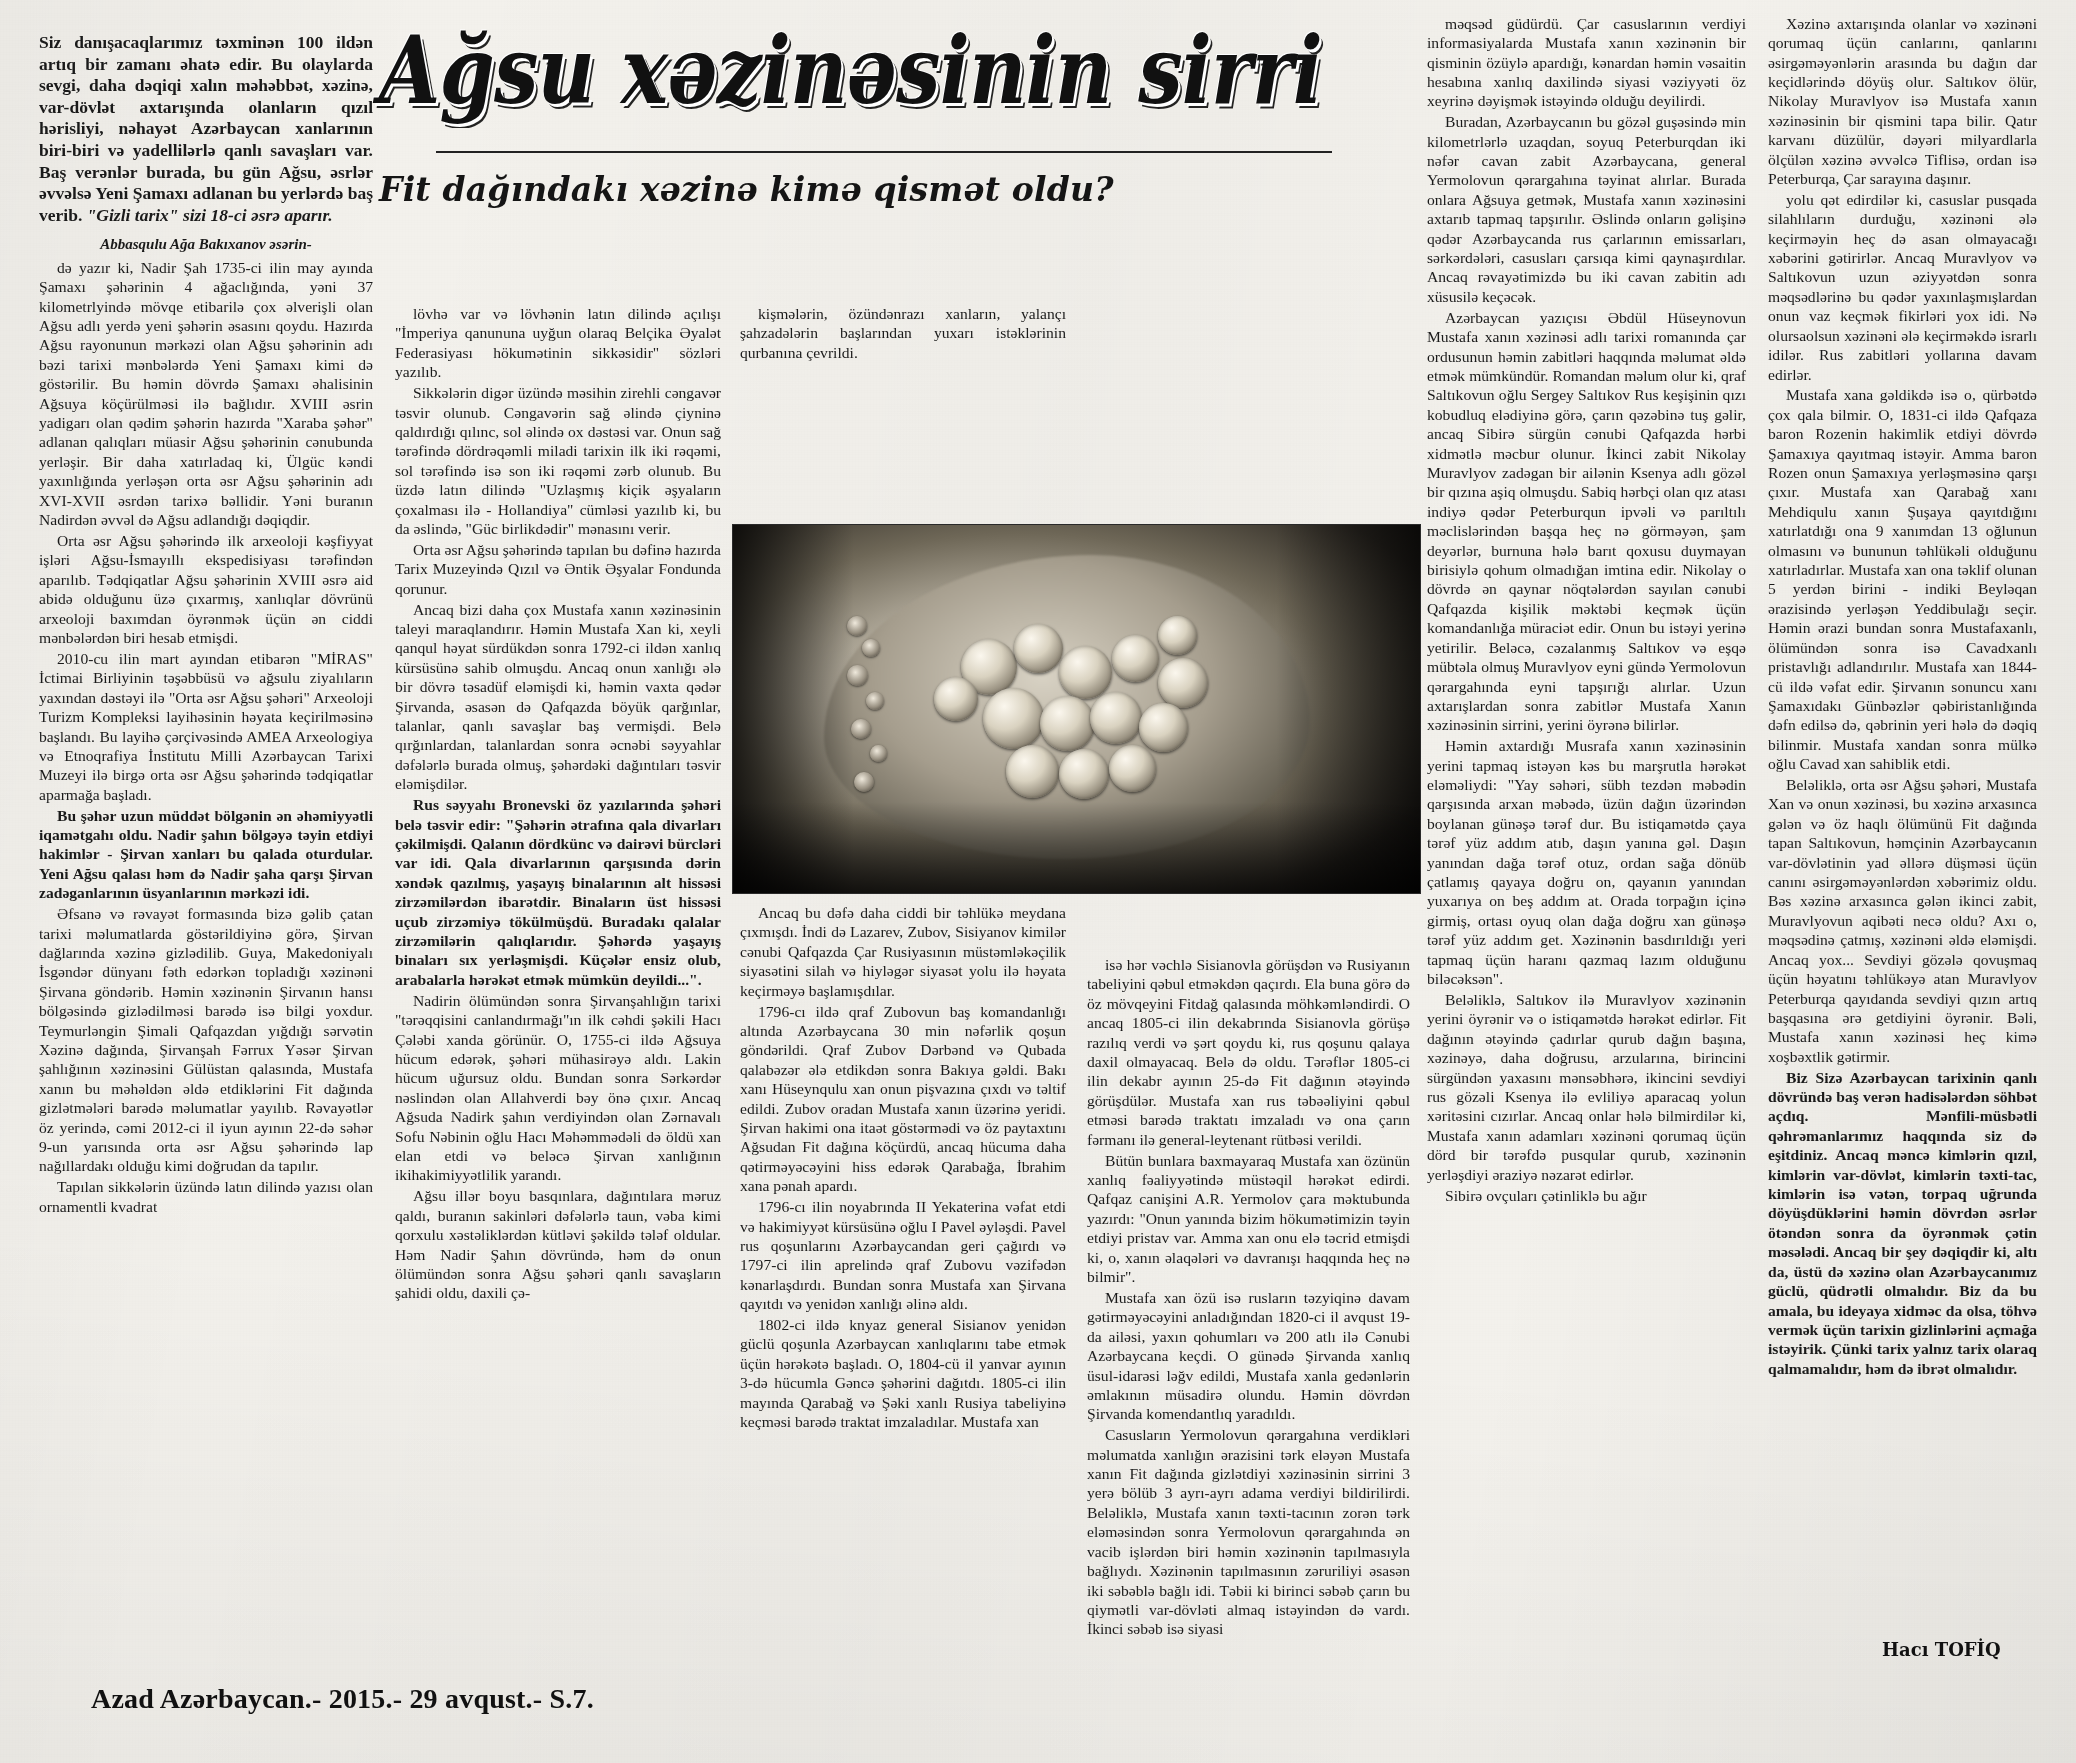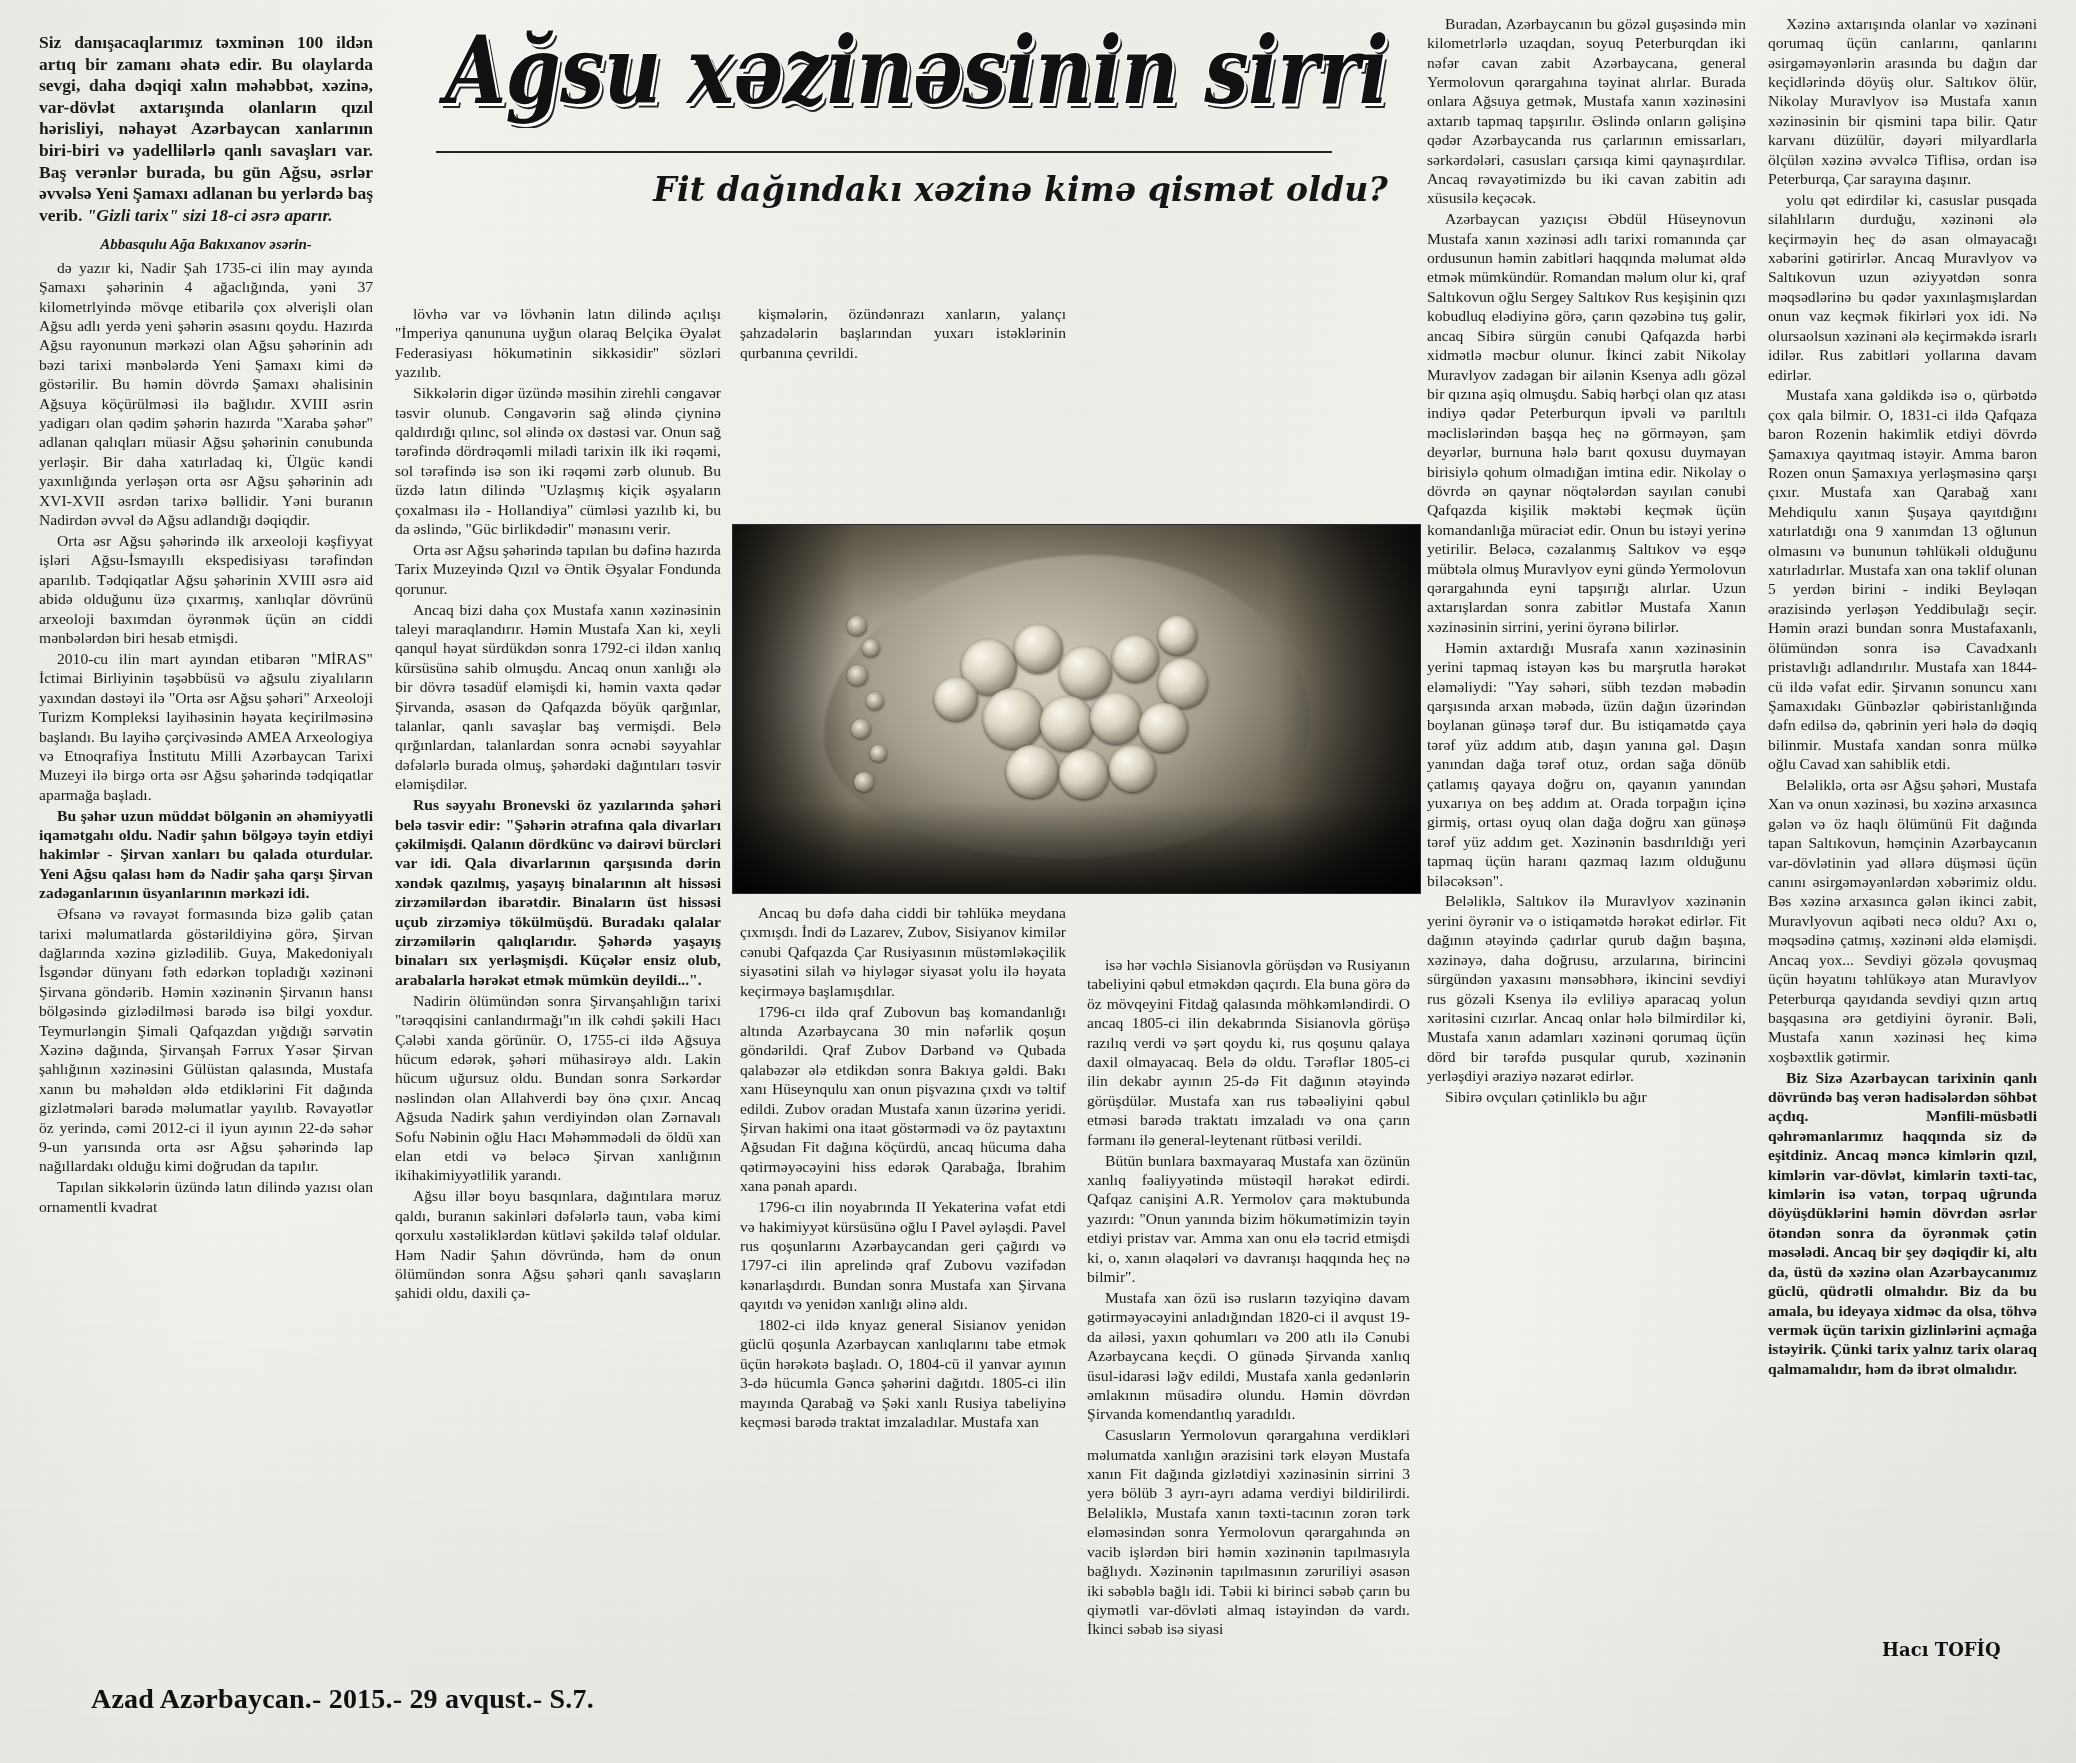--- a/index.html
+++ b/index.html
@@ -47,21 +47,21 @@
     white-space: nowrap;
   }
   .topstrip .a { position:absolute; left: 39px; top: -3px; }
 
   
   .masthead {
     position: absolute;
     left: 379px;
     top: 24px;
     width: 1009px;
-    text-align: right;
+    text-align: left;
   }
   .masthead h1 {
     margin: 0;
     font-family: "DejaVu Serif", serif;
     font-size: 79px;
     line-height: 1.02;
     font-weight: 700;
     font-style: italic;
     letter-spacing: -0.8px;
     color: #111;
@@ -269,20 +269,21 @@
   </div>
 
   <div class="col" style="left:1087px; top:955px; width:323px;">
     <p>isə hər vəchlə Sisianovla görüşdən və Rusiyanın tabeliyini qəbul etməkdən qaçırdı. Ela buna görə də öz mövqeyini Fitdağ qalasında möhkəmləndirdi. O ancaq 1805-ci ilin dekabrında Sisianovla görüşə razılıq verdi və şərt qoydu ki, rus qoşunu qalaya daxil olmayacaq. Belə də oldu. Tərəflər 1805-ci ilin dekabr ayının 25-də Fit dağının ətəyində görüşdülər. Mustafa xan rus təbəəliyini qəbul etməsi barədə traktatı imzaladı və ona çarın fərmanı ilə general-leytenant rütbəsi verildi.</p>
     <p>Bütün bunlara baxmayaraq Mustafa xan özünün xanlıq fəaliyyətində müstəqil hərəkət edirdi. Qafqaz canişini A.R. Yermolov çara məktubunda yazırdı: "Onun yanında bizim hökumətimizin təyin etdiyi pristav var. Amma xan onu elə təcrid etmişdi ki, o, xanın əlaqələri və davranışı haqqında heç nə bilmir".</p>
     <p>Mustafa xan özü isə rusların təzyiqinə davam gətirməyəcəyini anladığından 1820-ci il avqust 19-da ailəsi, yaxın qohumları və 200 atlı ilə Cənubi Azərbaycana keçdi. O günədə Şirvanda xanlıq üsul-idarəsi ləğv edildi, Mustafa xanla gedənlərin əmlakının müsadirə olundu. Həmin dövrdən Şirvanda komendantlıq yaradıldı.</p>
     <p>Casusların Yermolovun qərargahına verdikləri məlumatda xanlığın ərazisini tərk eləyən Mustafa xanın Fit dağında gizlətdiyi xəzinəsinin sirrini 3 yerə bölüb 3 ayrı-ayrı adama verdiyi bildirilirdi. Beləliklə, Mustafa xanın təxti-tacının zorən tərk eləməsindən sonra Yermolovun qərargahında ən vacib işlərdən biri həmin xəzinənin tapılmasıyla bağlıydı. Xəzinənin tapılmasının zəruriliyi əsasən iki səbəblə bağlı idi. Təbii ki birinci səbəb çarın bu qiymətli var-dövləti almaq istəyindən də vardı. İkinci səbəb isə siyasi</p>
   </div>
 
   <div class="col" id="col5">
+    <p>məqsəd güdürdü. Çar casuslarının verdiyi informasiyalarda Mustafa xanın xəzinənin bir qisminin özüylə apardığı, kənardan həmin vəsaitin hesabına xanlıq daxilində siyasi vəziyyəti öz xeyrinə dəyişmək istəyində olduğu deyilirdi.</p>
     <p>Buradan, Azərbaycanın bu gözəl guşəsində min kilometrlərlə uzaqdan, soyuq Peterburqdan iki nəfər cavan zabit Azərbaycana, general Yermolovun qərargahına təyinat alırlar. Burada onlara Ağsuya getmək, Mustafa xanın xəzinəsini axtarıb tapmaq tapşırılır. Əslində onların gəlişinə qədər Azərbaycanda rus çarlarının emissarları, sərkərdələri, casusları çarsıqa kimi qaynaşırdılar. Ancaq rəvayətimizdə bu iki cavan zabitin adı xüsusilə keçəcək.</p>
     <p>Azərbaycan yazıçısı Əbdül Hüseynovun Mustafa xanın xəzinəsi adlı tarixi romanında çar ordusunun həmin zabitləri haqqında məlumat əldə etmək mümkündür. Romandan məlum olur ki, qraf Saltıkovun oğlu Sergey Saltıkov Rus keşişinin qızı kobudluq elədiyinə görə, çarın qəzəbinə tuş gəlir, ancaq Sibirə sürgün cənubi Qafqazda hərbi xidmətlə məcbur olunur. İkinci zabit Nikolay Muravlyov zadəgan bir ailənin Ksenya adlı gözəl bir qızına aşiq olmuşdu. Sabiq hərbçi olan qız atası indiyə qədər Peterburqun ipvəli və parıltılı məclislərindən başqa heç nə görməyən, şam deyərlər, burnuna hələ barıt qoxusu duymayan birisiylə qohum olmadığan imtina edir. Nikolay o dövrdə ən qaynar nöqtələrdən sayılan cənubi Qafqazda kişilik məktəbi keçmək üçün komandanlığa müraciət edir. Onun bu istəyi yerinə yetirilir. Beləcə, cəzalanmış Saltıkov və eşqə mübtəla olmuş Muravlyov eyni gündə Yermolovun qərargahında eyni tapşırığı alırlar. Uzun axtarışlardan sonra zabitlər Mustafa Xanın xəzinəsinin sirrini, yerini öyrənə bilirlər.</p>
     <p>Həmin axtardığı Musrafa xanın xəzinəsinin yerini tapmaq istəyən kəs bu marşrutla hərəkət eləməliydi: "Yay səhəri, sübh tezdən məbədin qarşısında arxan məbədə, üzün dağın üzərindən boylanan günəşə tərəf dur. Bu istiqamətdə çaya tərəf yüz addım atıb, daşın yanına gəl. Daşın yanından dağa tərəf otuz, ordan sağa dönüb çatlamış qayaya doğru on, qayanın yanından yuxarıya on beş addım at. Orada torpağın içinə girmiş, ortası oyuq olan dağa doğru xan günəşə tərəf yüz addım get. Xəzinənin basdırıldığı yeri tapmaq üçün haranı qazmaq lazım olduğunu biləcəksən".</p>
     <p>Beləliklə, Saltıkov ilə Muravlyov xəzinənin yerini öyrənir və o istiqamətdə hərəkət edirlər. Fit dağının ətəyində çadırlar qurub dağın başına, xəzinəyə, daha doğrusu, arzularına, birincini sürgündən yaxasını mənsəbhərə, ikincini sevdiyi rus gözəli Ksenya ilə evliliyə aparacaq yolun xəritəsini cızırlar. Ancaq onlar hələ bilmirdilər ki, Mustafa xanın adamları xəzinəni qorumaq üçün dörd bir tərəfdə pusqular qurub, xəzinənin yerləşdiyi əraziyə nəzarət edirlər.</p>
     <p>Sibirə ovçuları çətinliklə bu ağır</p>
   </div>
 
   <div class="col" id="col6">
     <p>Xəzinə axtarışında olanlar və xəzinəni qorumaq üçün canlarını, qanlarını əsirgəməyənlərin arasında bu dağın dar keçidlərində döyüş olur. Saltıkov ölür, Nikolay Muravlyov isə Mustafa xanın xəzinəsinin bir qismini tapa bilir. Qatır karvanı düzülür, dəyəri milyardlarla ölçülən xəzinə əvvəlcə Tiflisə, ordan isə Peterburqa, Çar sarayına daşınır.</p>
     <p>yolu qət edirdilər ki, casuslar pusqada silahlıların durduğu, xəzinəni ələ keçirməyin heç də asan olmayacağı xəbərini gətirirlər. Ancaq Muravlyov və Saltıkovun uzun əziyyətdən sonra məqsədlərinə bu qədər yaxınlaşmışlardan onun vaz keçmək fikirləri yox idi. Nə olursaolsun xəzinəni ələ keçirməkdə israrlı idilər. Rus zabitləri yollarına davam edirlər.</p>

